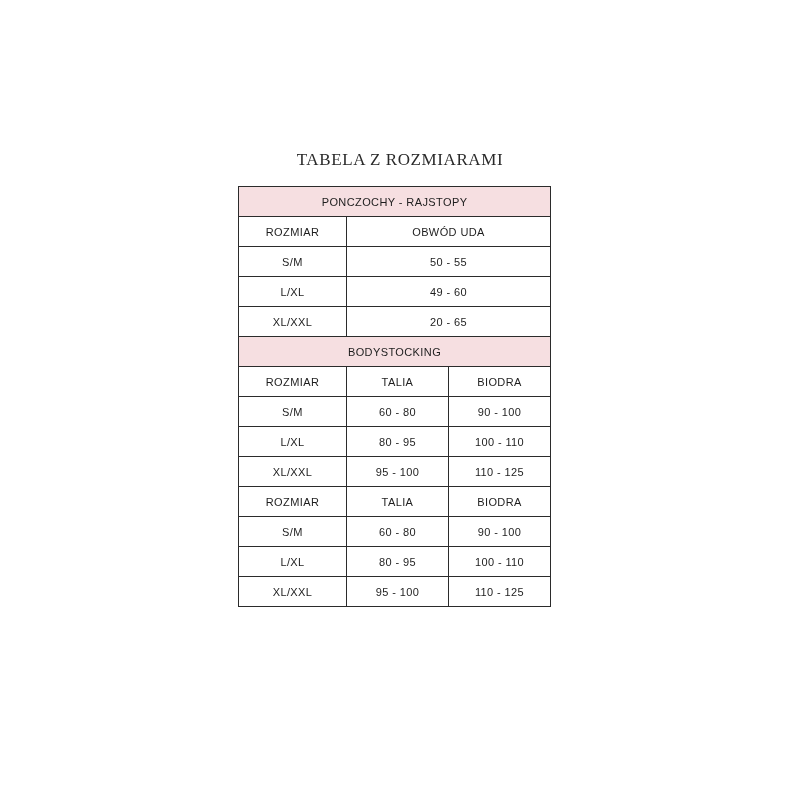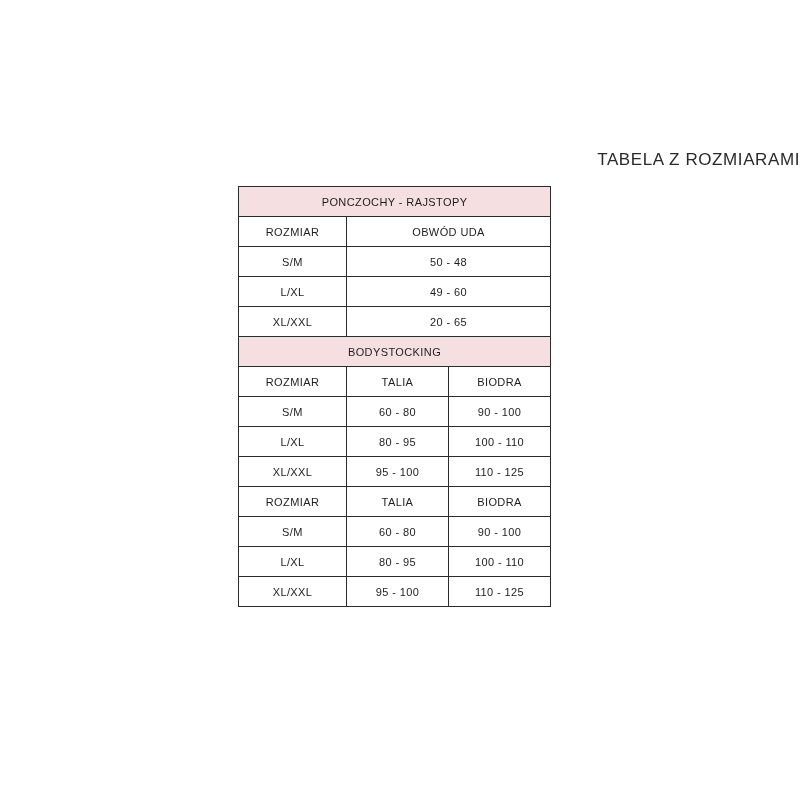--- a/index.html
+++ b/index.html
@@ -17,25 +17,25 @@
   .page {
     position: relative;
     width: 800px;
     height: 800px;
   }
   .title {
     position: absolute;
     top: 150px;
     left: 0;
     width: 800px;
-    text-align: right;
+    text-align: center;
     font-size: 17px;
     letter-spacing: 0.6px;
     color: #2a2a2a;
-    font-family: Liberation Sans, sans-serif;
+    font-family: Liberation Serif, serif;
   }
   .table-wrap {
     position: absolute;
     top: 186px;
     left: 238px;
     width: 312px;
   }
   table.size-table {
     border-collapse: collapse;
     width: 312px;
@@ -84,21 +84,21 @@
 
         <tr>
           <td class="section" colspan="3">PONCZOCHY  -  RAJSTOPY</td>
         </tr>
         <tr>
           <td class="header-cell">ROZMIAR</td>
           <td class="header-cell" colspan="2">OBWÓD UDA</td>
         </tr>
         <tr>
           <td>S/M</td>
-          <td colspan="2">50 - 48</td>
+          <td colspan="2">50 - 55</td>
         </tr>
         <tr>
           <td>L/XL</td>
           <td colspan="2">49 - 60</td>
         </tr>
         <tr>
           <td>XL/XXL</td>
           <td colspan="2">20 - 65</td>
         </tr>
 

